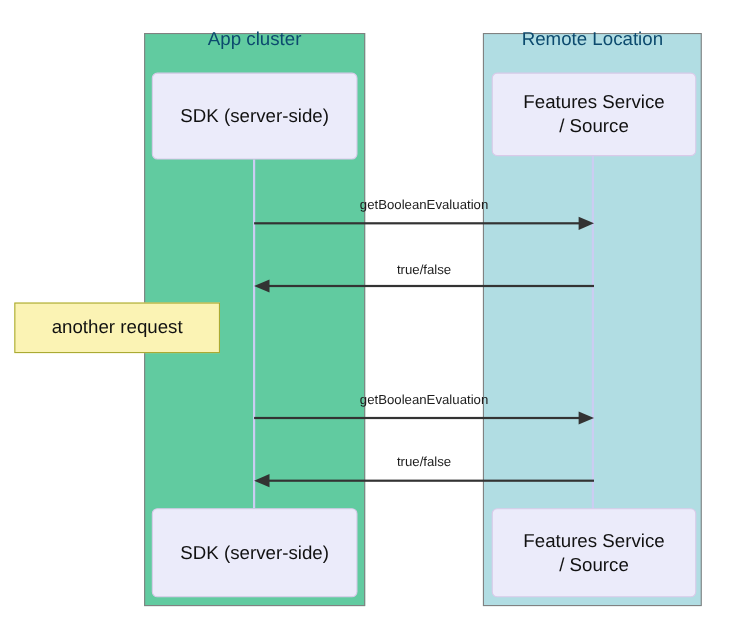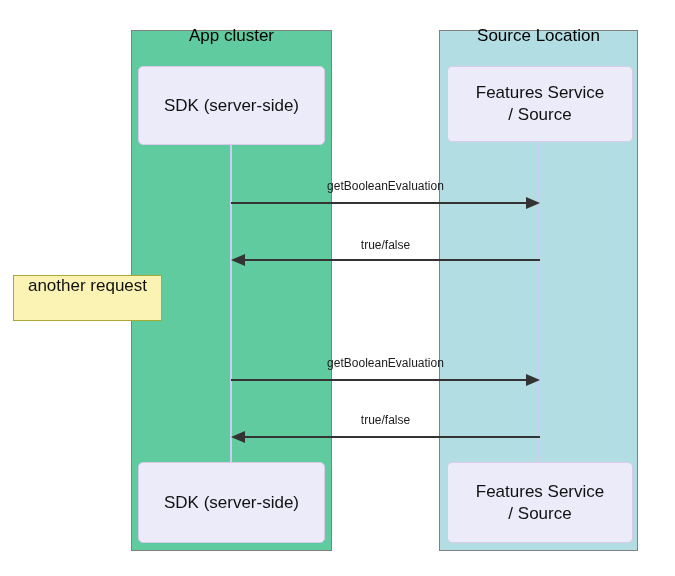--- a/index.html
+++ b/index.html
@@ -26,21 +26,21 @@
   }
   .group-left  { left: 131px; width: 201px; background: #61cba0; }
   .group-right { left: 439px; width: 199px; background: #b1dde3; }
 
   .group-title {
     position: absolute;
     top: 26px;
     text-align: center;
     font-size: 17px;
     line-height: 20px;
-    color: #000000;
+    color: #0c4a6e;
     white-space: nowrap;
   }
   .title-left  { left: 131px; width: 201px; }
   .title-right { left: 439px; width: 199px; }
 
   
   .lifeline {
     position: absolute;
     width: 2px;
     background: #cbcdf2;
@@ -108,42 +108,42 @@
   .head-1 { left: 526px; top: 197px; }
   .head-2 { left: 231px; top: 254px; }
   .head-3 { left: 526px; top: 374px; }
   .head-4 { left: 231px; top: 431px; }
 
   
   .note {
     position: absolute;
     left: 13px;
     top: 275px;
-    width: 149px;
+    width: 187px;
     height: 46px;
     background: #fbf3b4;
     border: 1px solid #aaaa33;
     box-sizing: border-box;
     display: flex;
-    align-items: flex-start;
+    align-items: center;
     justify-content: center;
     font-size: 17px;
     color: #111111;
   }
 </style>
 </head>
 <body>
 
 <div class="canvas">
 
   <div class="group group-left"></div>
   <div class="group group-right"></div>
 
   <div class="group-title title-left">App cluster</div>
-  <div class="group-title title-right">Source Location</div>
+  <div class="group-title title-right">Remote Location</div>
 
   <div class="lifeline lifeline-left"></div>
   <div class="lifeline lifeline-right"></div>
 
   <div class="actor-box actor-tl">
     <span>SDK (server-side)</span>
   </div>
   <div class="actor-box actor-tr">
     <span>Features Service</span>
     <span>/ Source</span>

